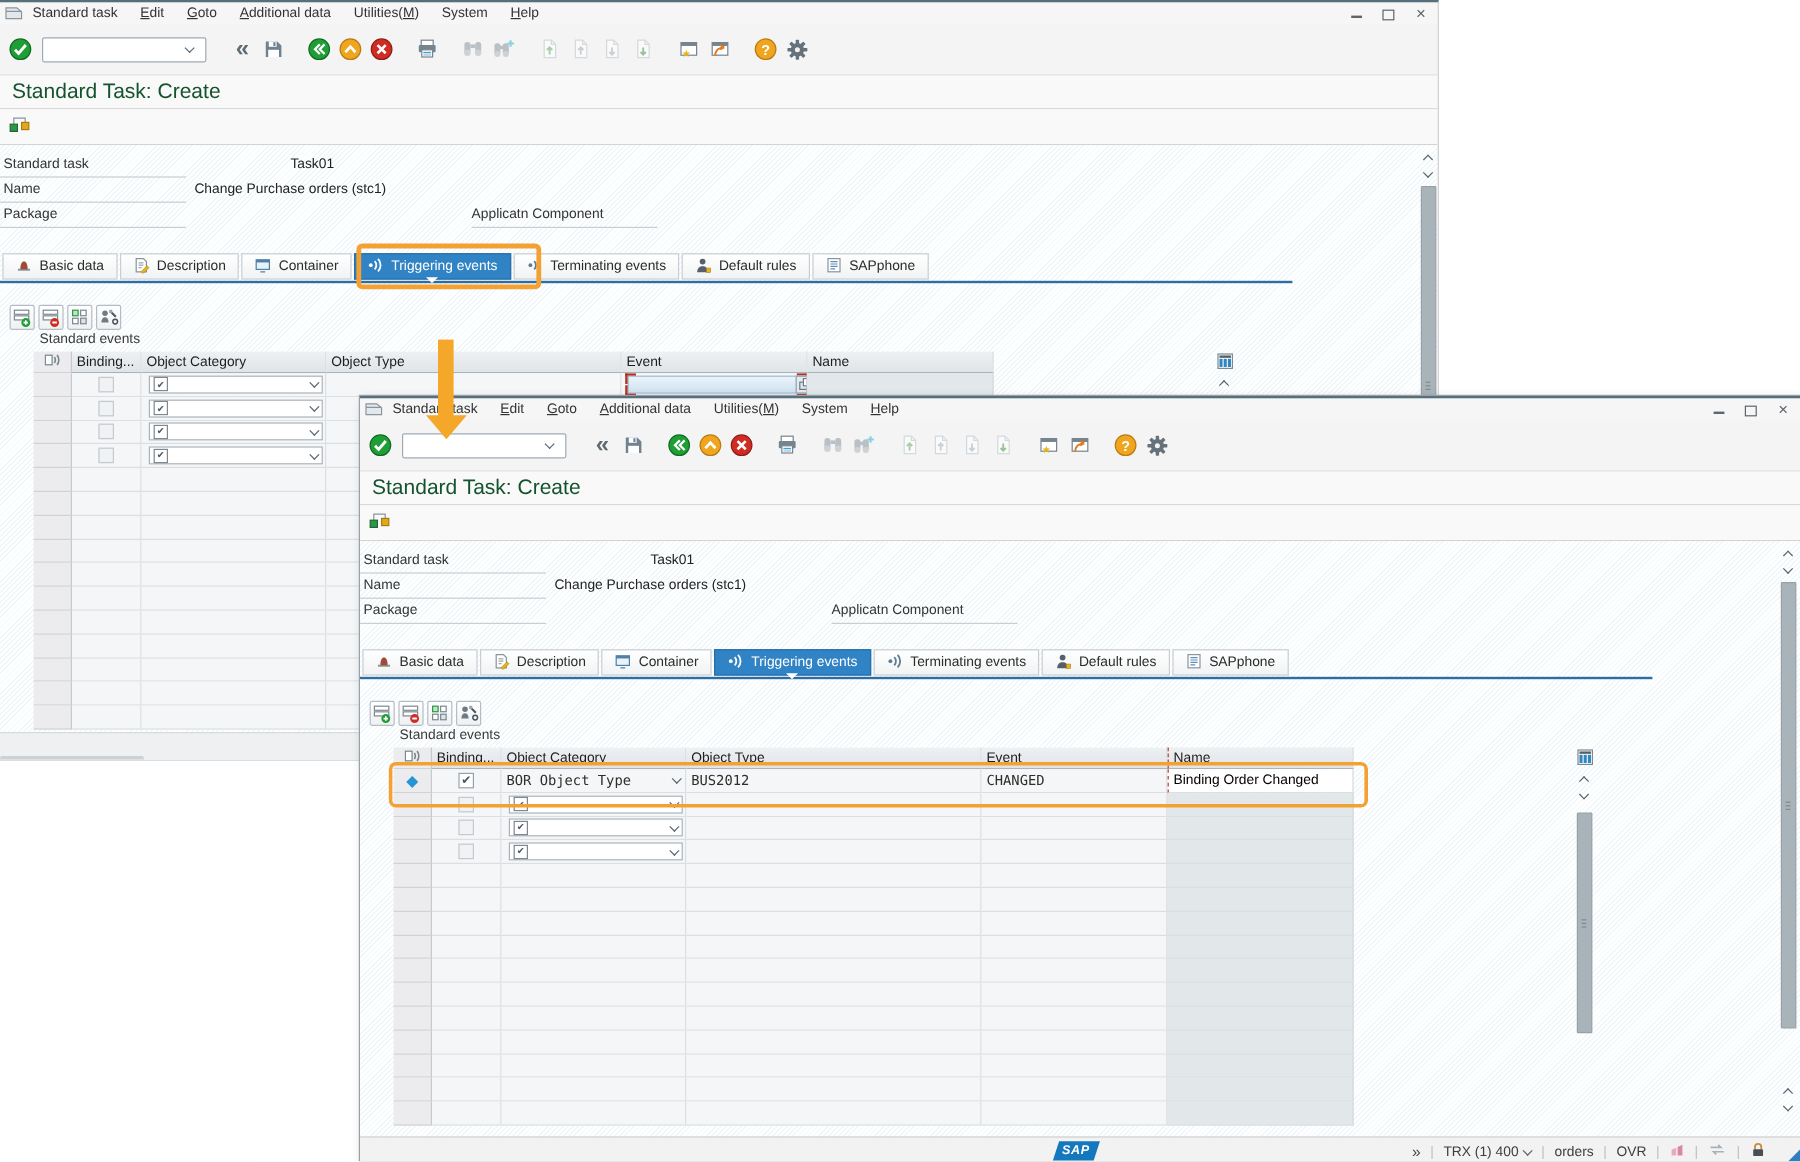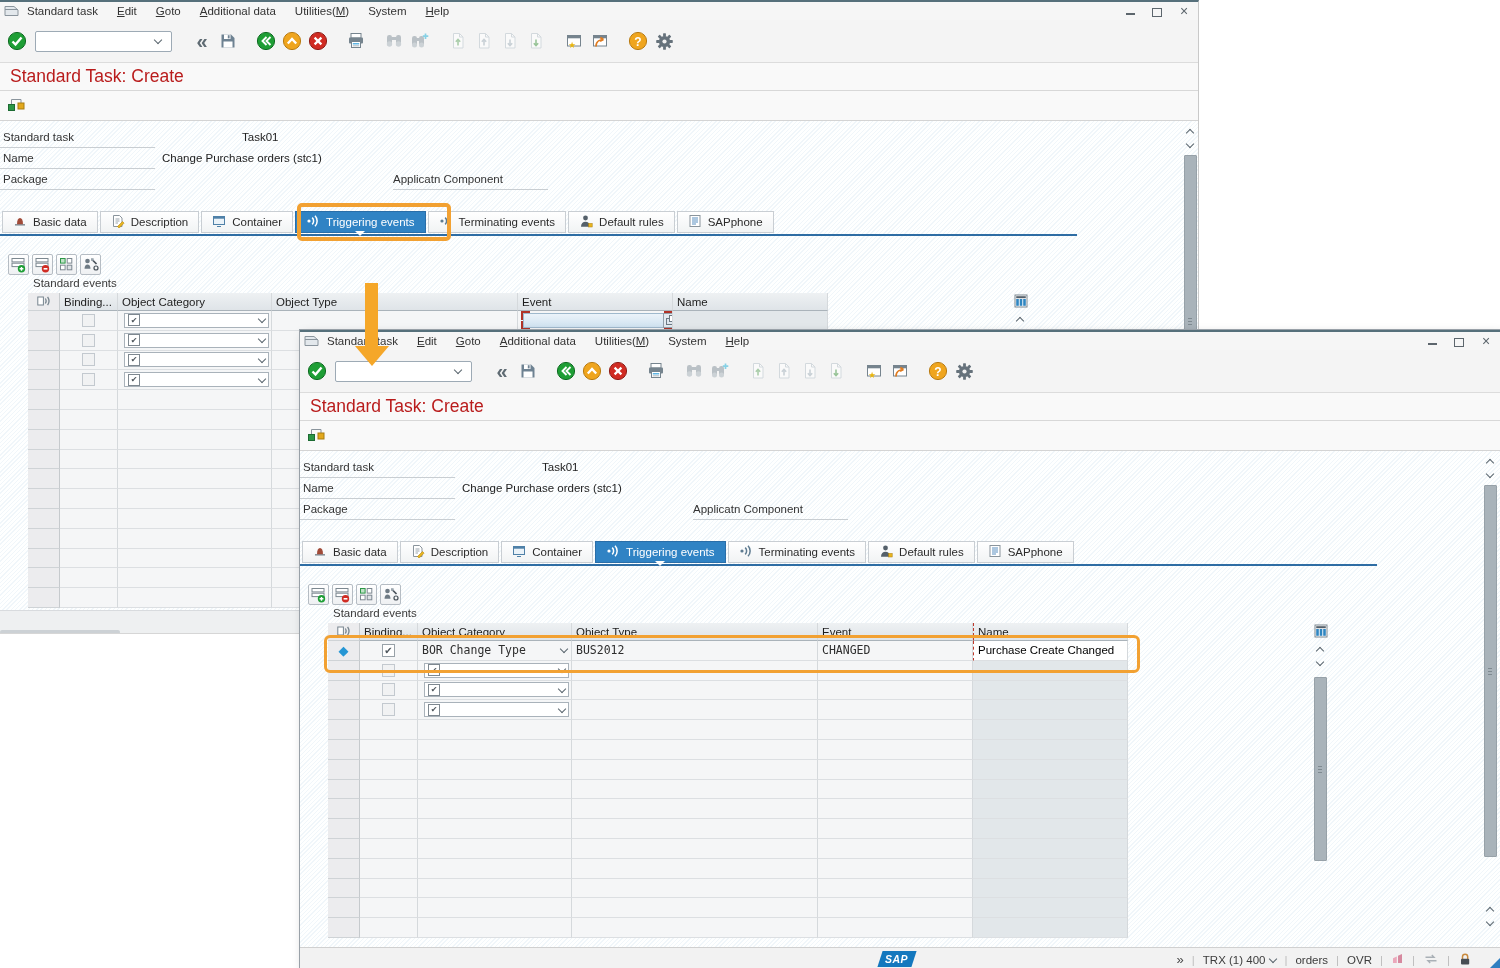--- a/index.html
+++ b/index.html
@@ -22,21 +22,21 @@
   .wc-close{font-size:14px;line-height:10px;color:#5d666d;}
   .toolbar{height:42px;background:#f4f4f4;border-bottom:1px solid #dcdcdc;display:flex;align-items:center;padding-left:5px;}
   .tbi{width:24px;height:22px;display:flex;align-items:center;justify-content:center;margin-right:2px;}
   .tb-gap{width:12px;}
   .tbi.dim{opacity:.55;}
   .guillemet{font-size:20px;font-weight:bold;color:#5f6b73;line-height:18px;}
   .command-field{position:relative;width:135px;height:19px;background:#fff;border:1px solid #9daab5;border-radius:2px;margin:0 6px 0 4px;display:flex;align-items:center;}
   .command-field input{border:none;outline:none;width:112px;height:15px;font-size:11px;margin-left:3px;font-family:"Liberation Sans",sans-serif;background:transparent;}
   .cv{display:inline-block;width:5px;height:5px;border-right:1.4px solid #5a666e;border-bottom:1.4px solid #5a666e;transform:rotate(45deg);margin-bottom:2px;}
   .cv.up{transform:rotate(-135deg);margin-bottom:-2px;}
-  .title-row{height:27px;background:#f9f9f9;border-bottom:1px solid #d8d8d8;display:flex;align-items:center;padding-left:10px;font-size:17.5px;color:#b91c1c;}
+  .title-row{height:27px;background:#f9f9f9;border-bottom:1px solid #d8d8d8;display:flex;align-items:center;padding-left:10px;font-size:17.5px;color:#14532d;}
   .app-toolbar{height:29px;background:#f9f9f9;border-bottom:1px solid #d4d4d4;display:flex;align-items:center;padding-left:7px;}
   .content{position:relative;background:repeating-linear-gradient(135deg,#feffff 0px,#feffff 2px,#f0f6fa 2px,#f0f6fa 3px);}
 
   
   .frm-label{position:absolute;font-size:11.5px;color:#333;left:3px;}
   .frm-underline{position:absolute;height:0;border-bottom:1px solid #c9ced2;}
   .frm-value{position:absolute;font-size:11.5px;color:#222;}
 
   
   .tabs{position:absolute;left:2px;top:90px;display:flex;gap:2px;}
@@ -904,32 +904,32 @@
           </div>
           <div class="grow">
             <div class="gc selcol center" style="width:32px">
               <span class="diamond">◆</span>
             </div>
             <div class="gc center" style="width:58px">
               <span class="cb on"></span>
             </div>
             <div class="gc " style="width:154px">
               <span class="objcat-open">
-                <span class="mono">BOR Change Type</span>
+                <span class="mono">BOR Object Type</span>
                 <i class="cv"></i>
               </span>
             </div>
             <div class="gc " style="width:246px">
               <span class="mono">BUS2012</span>
             </div>
             <div class="gc " style="width:155px">
               <span class="mono">CHANGED</span>
             </div>
             <div class="gc white redl" style="width:155px">
-              <span>Purchase Create Changed</span>
+              <span>Binding Order Changed</span>
             </div>
           </div>
           <div class="grow">
             <div class="gc selcol center" style="width:32px"></div>
             <div class="gc center" style="width:58px">
               <span class="cb dis"></span>
             </div>
             <div class="gc " style="width:154px">
               <span class="combo">
                 <span class="mini-cb"></span>

